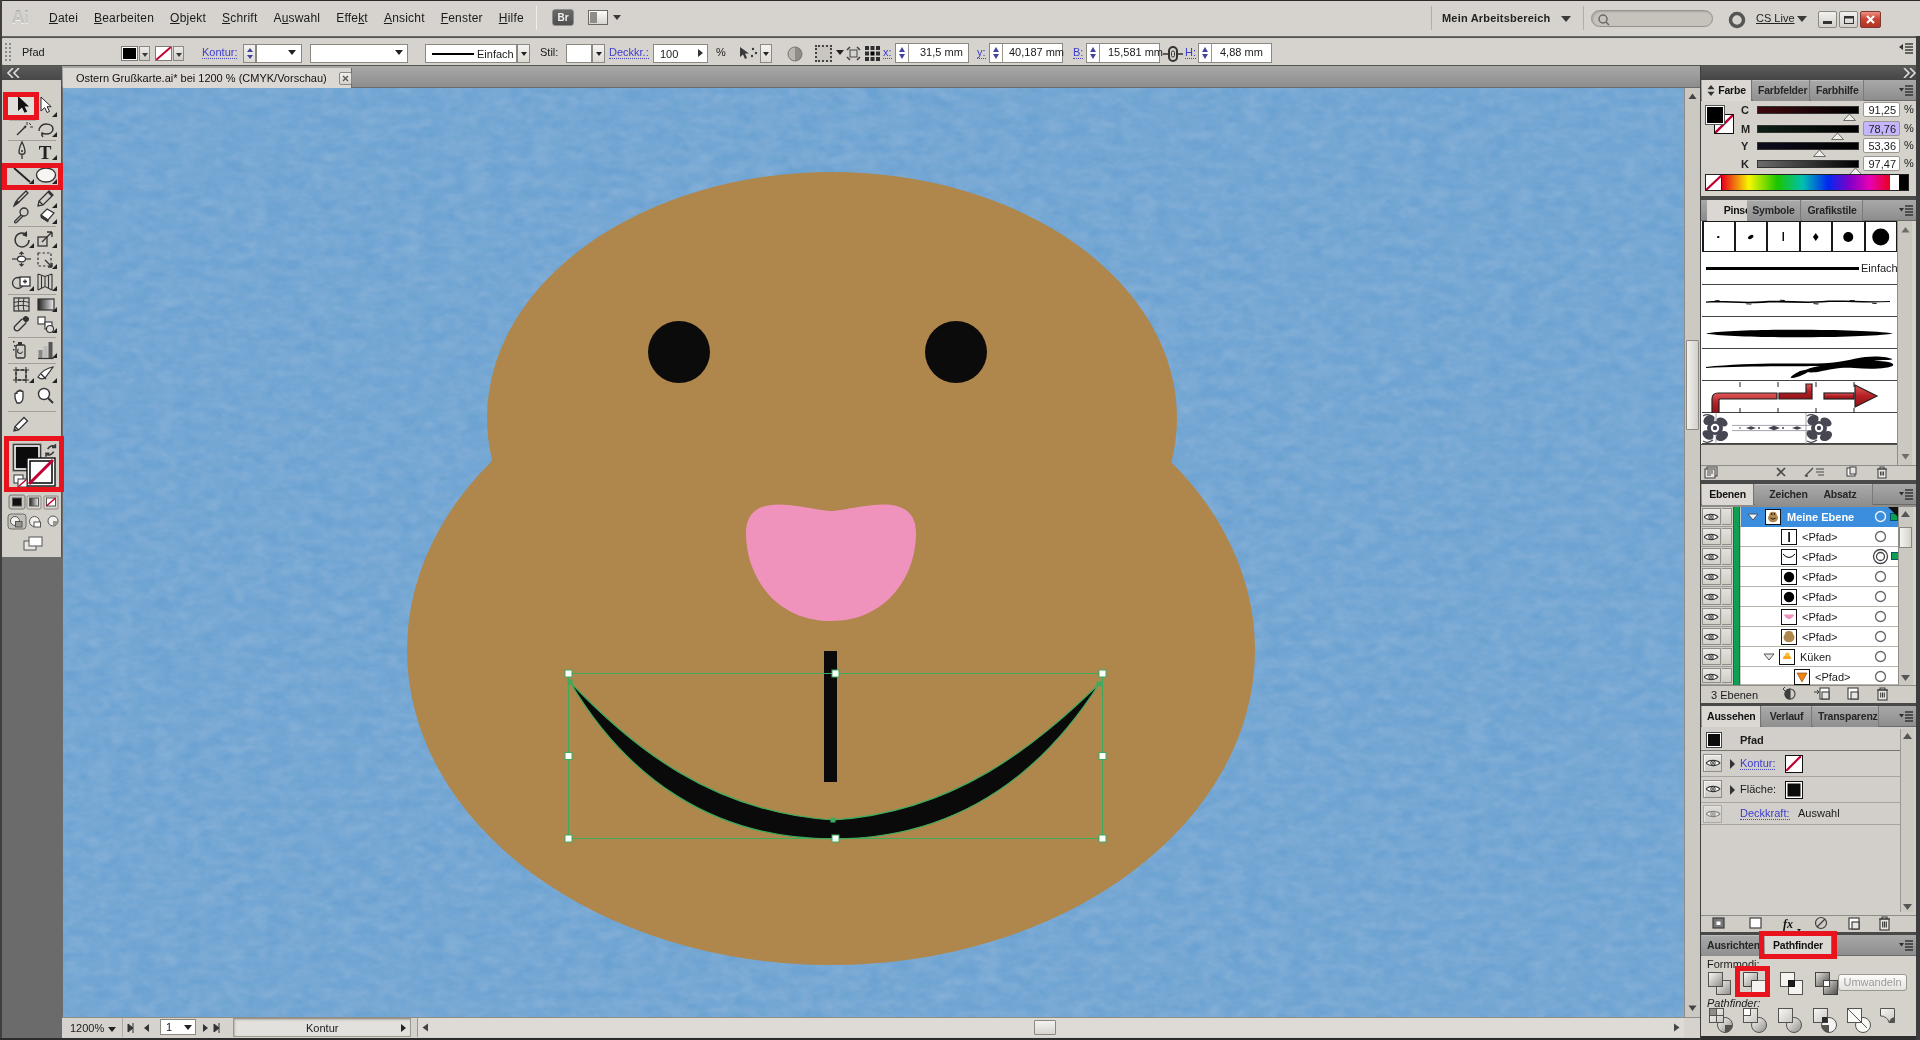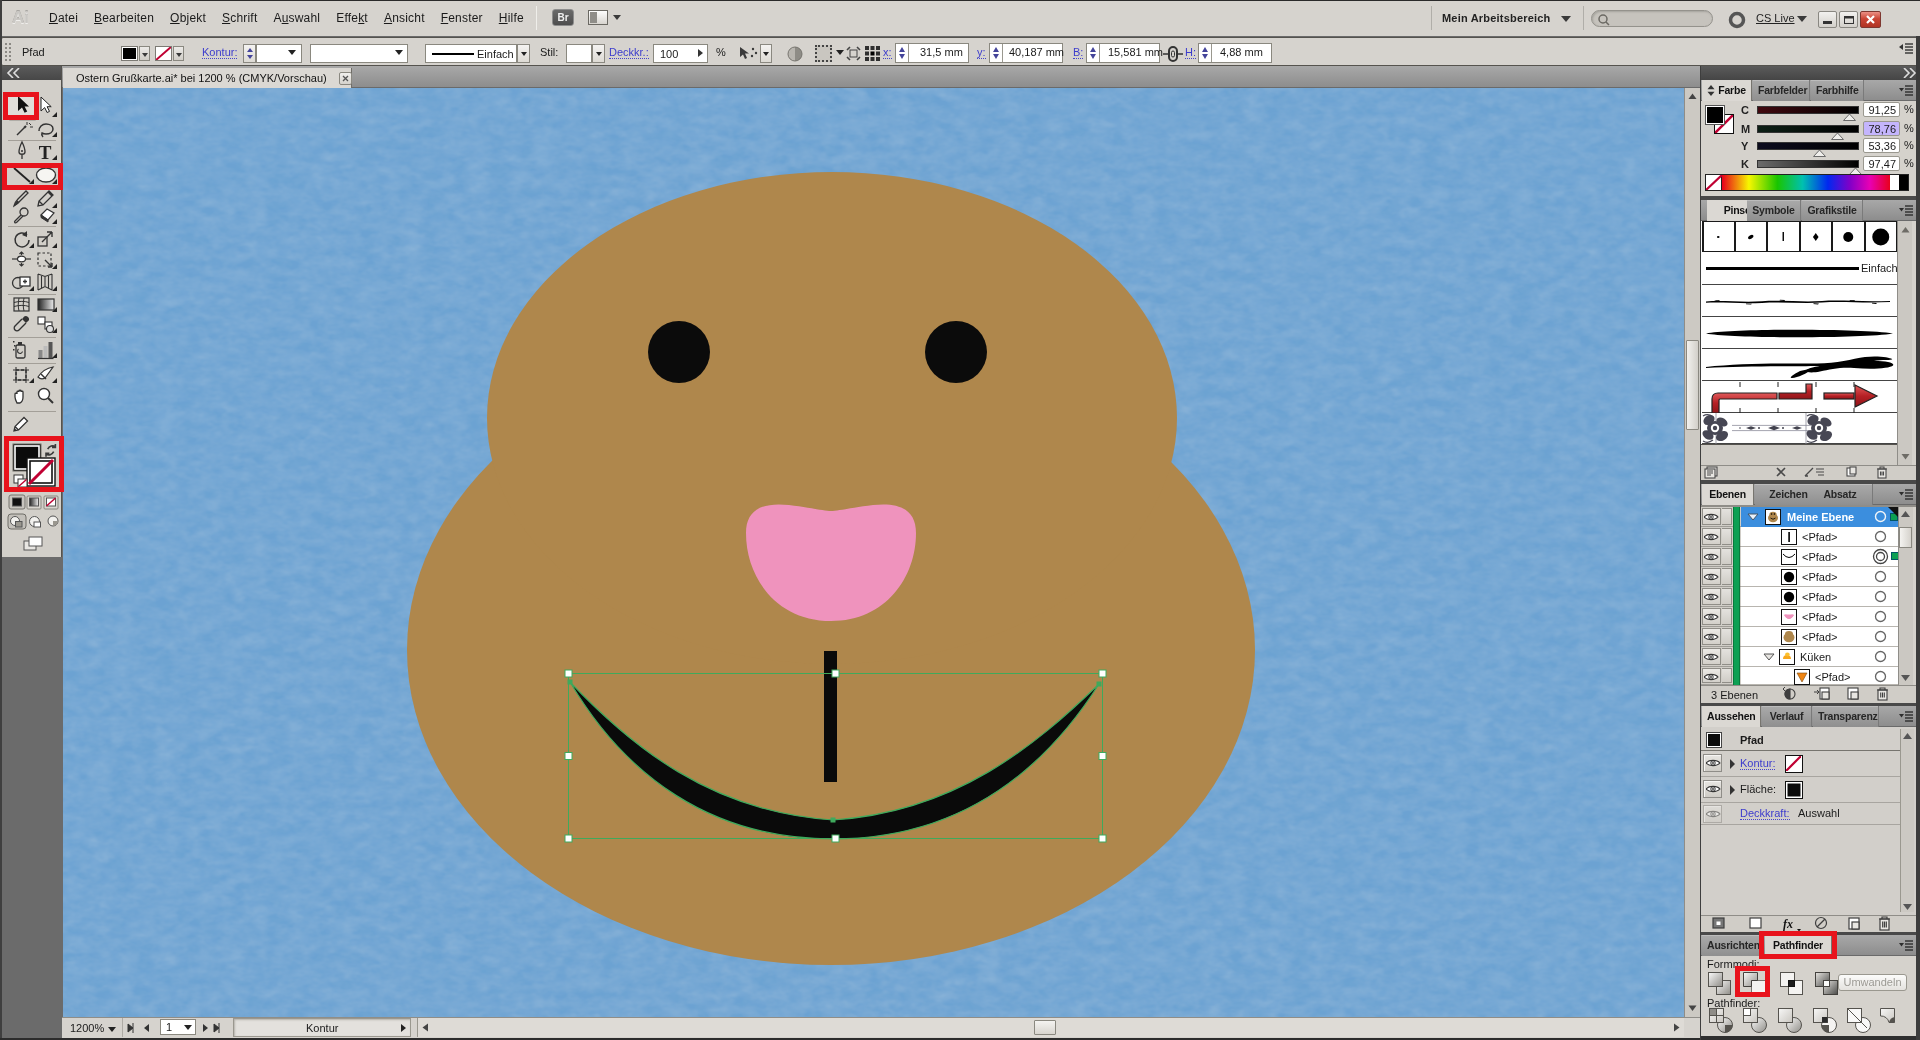--- a/index.html
+++ b/index.html
@@ -1074,21 +1074,21 @@
         <rect x="8.5" y="8.5" width="6" height="6" fill="#1c1c1c" stroke="#111"></rect>
       </g>
 
 <g transform="translate(114,3)">
         <rect x="0.5" y="0.5" width="14" height="14" fill="url(#sq2)" stroke="#44423e"></rect>
         <rect x="8.5" y="8.5" width="14" height="14" fill="url(#sq2)" stroke="#44423e"></rect>
         <rect x="8.5" y="8.5" width="6" height="6" fill="#fbfbfa" stroke="#44423e"></rect>
       </g>
 </svg>
 <div class="abs" style="left:137px;top:908px;width:69px;height:17px;background:linear-gradient(#fcfcfb,#e4e2de);border:1px solid #9a988f;border-radius:3px;color:#9c9a94;text-align:center;line-height:15px;">Umwandeln</div>
-<div class="abs" style="left:6px;top:931px;">Pathfinder:</div>
+<div class="abs" style="left:6px;top:931px;font-style:italic;">Pathfinder:</div>
 <svg class="abs" width="220" height="32" style="left:0;top:941px;">
 
 <g transform="translate(8,1)">
         <circle cx="16" cy="17" r="7.5" fill="url(#sq1)" stroke="#55534e"></circle>
         <path d="M16,17 L23.5,17 A7.5,7.5 0 0 1 16,24.5 Z" fill="#55534e"></path>
         <rect x="0.5" y="0.5" width="14" height="14" fill="url(#sq3)" stroke="#55534e"></rect>
         <path d="M0.5,7.5 L14.5,7.5 M7.5,0.5 L7.5,14.5" stroke="#55534e"></path>
         <rect x="0.5" y="0.5" width="7" height="7" fill="#8f8d88" stroke="#55534e"></rect>
       </g>
 

